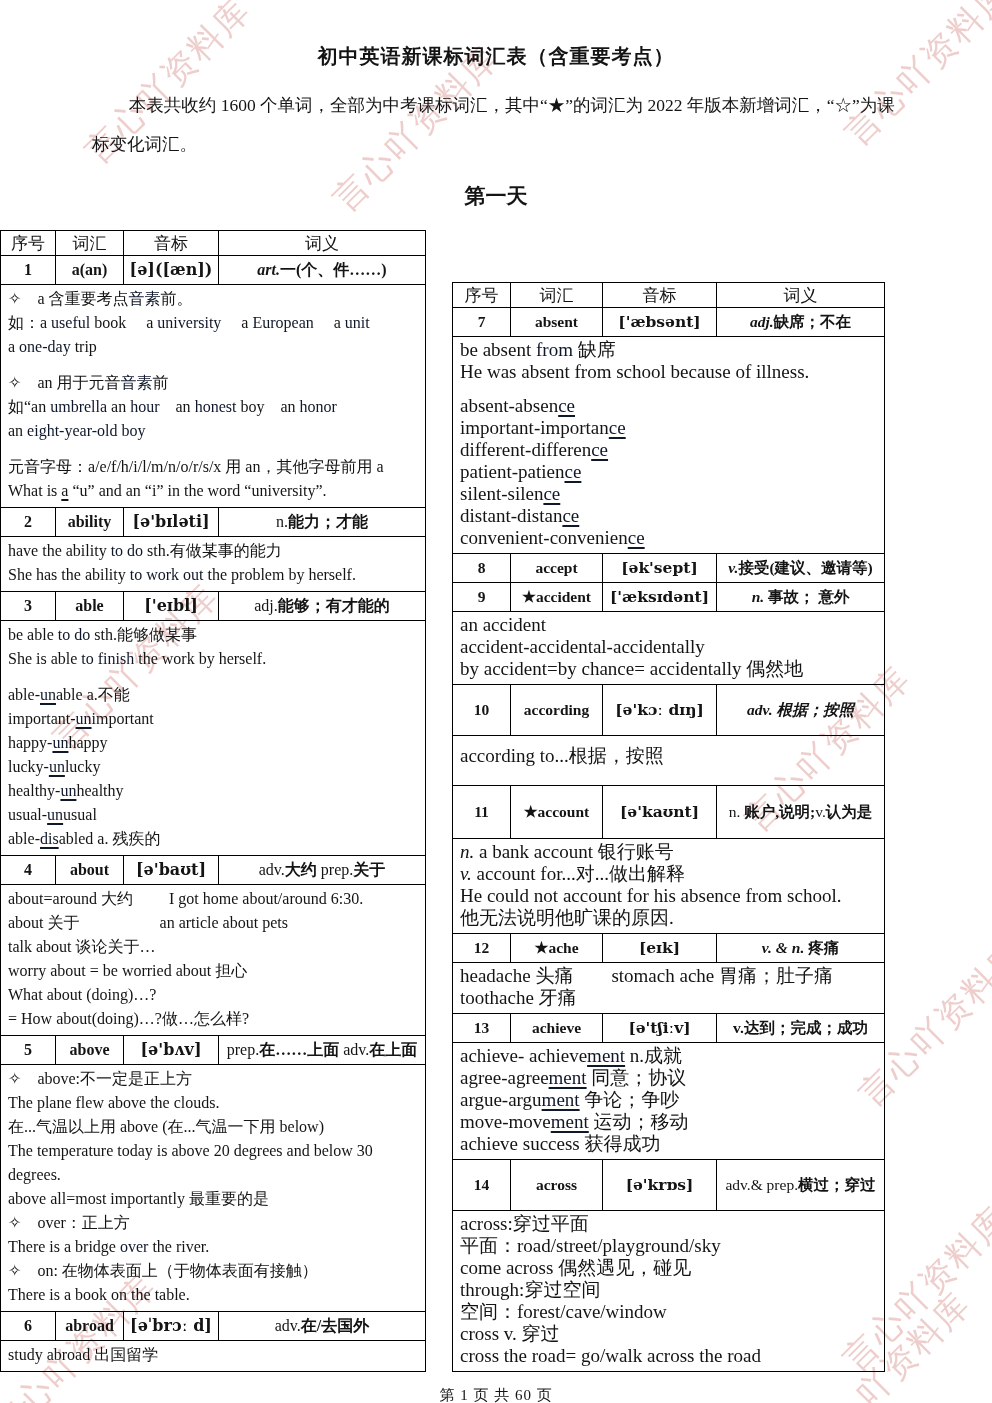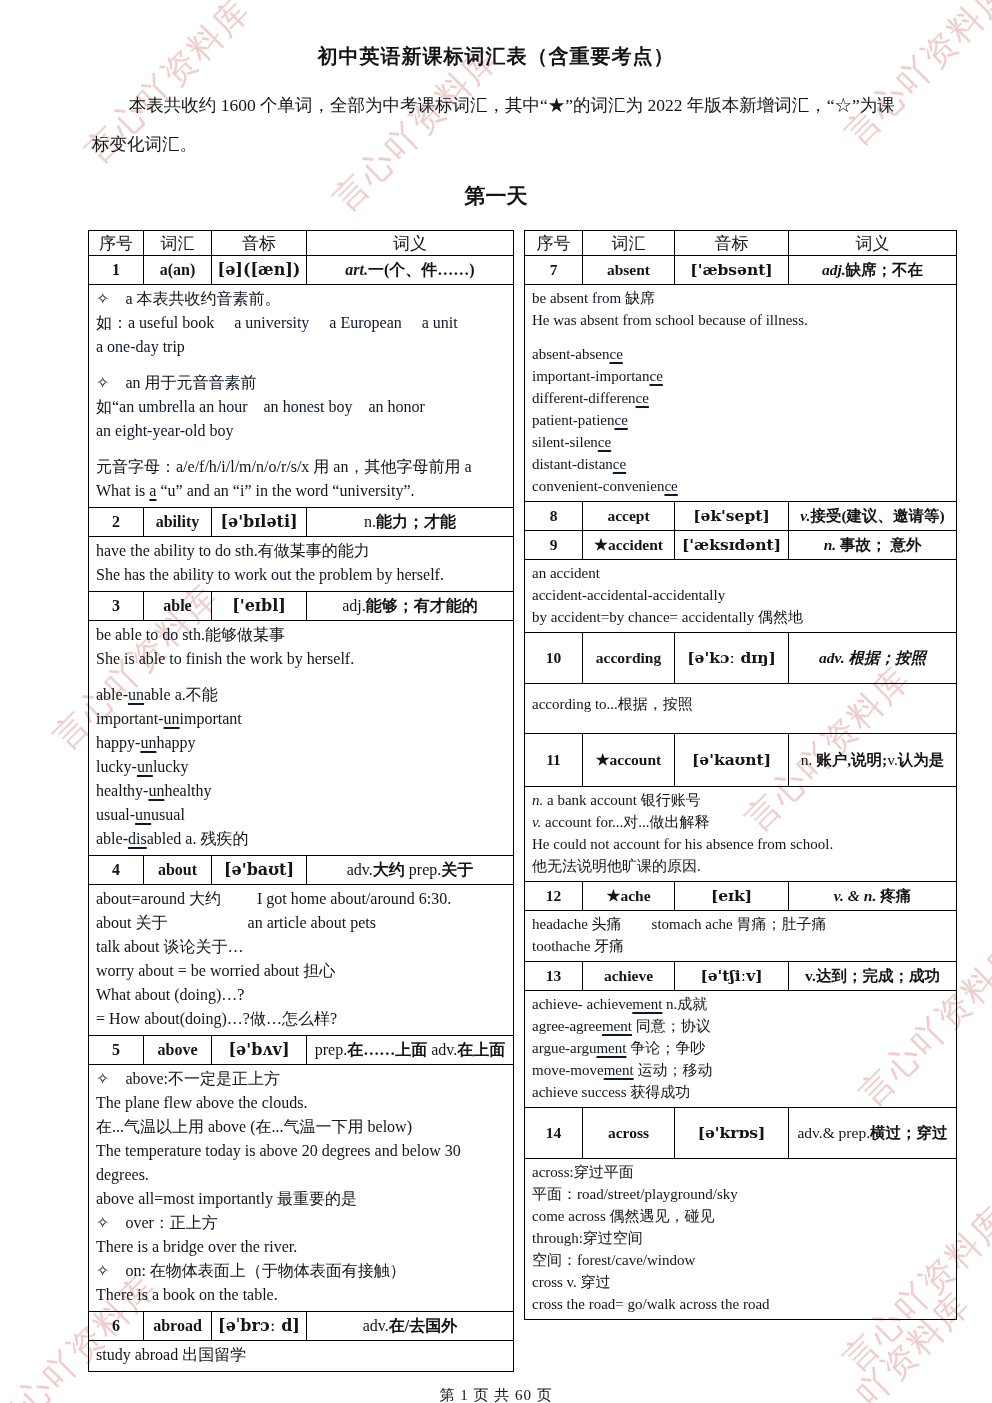--- a/index.html
+++ b/index.html
@@ -34,42 +34,41 @@
   .intro{position:relative;z-index:1;margin:16px 56px 0 92px;font-size:17.5px;line-height:39px;}
   .intro .l1{text-indent:2.1em;}
   .section-heading{
     position:relative;z-index:1;
     text-align:center;font-size:21px;font-weight:700;
     margin:18px 0 20px;
   }
   
   .tables{
     position:relative;z-index:1;
-    display:flex;gap:10px;align-items:flex-start;
-    margin-left:88px;
+    display:flex;gap:26px;align-items:flex-end;
   }
   table{border-collapse:collapse;table-layout:fixed;background:transparent;}
   .tbl-left{width:425px;}
   .tbl-right{width:432px;}
   td,th{border:1.6px solid #000;vertical-align:middle;}
   tr.head-row th{
     font-size:17px;font-weight:400;text-align:center;
     height:24px;padding:0 2px;
   }
   tr.word-row td{
     text-align:center;font-weight:700;font-size:16px;
     height:26px;padding:1px 2px;line-height:1.25;
   }
   .tbl-right tr.word-row td{font-size:15.5px;}
   td.c-phon{font-family:"DejaVu Serif",serif;}
   tr.word-row[data-num="10"] td{height:48px;}
   tr.word-row[data-num="11"] td{height:50px;}
   tr.word-row[data-num="14"] td{height:48px;}
   tr.detail-row td{padding:2px 7px 4px 7px;font-size:16px;}
-  .tbl-right tr.detail-row td{font-size:15px;}
+  .tbl-right tr.detail-row td{font-size:19px;}
   tr.detail-row[data-num="10"] td{padding:9px 7px 18px 7px;}
   .line{line-height:24px;min-height:24px;}
   .tbl-right .line{line-height:22px;min-height:22px;}
   .line.blank{min-height:12px;line-height:12px;}
   
   .red{color:#0f172a;}
   .ul{text-decoration:underline;text-underline-offset:3px;text-decoration-thickness:1.8px;}
   .bd{font-weight:400;}
   .it{font-style:italic;font-family:Liberation Serif, serif;}
   
@@ -119,21 +118,21 @@
             <th>词义</th>
           </tr>
           <tr class="word-row" data-num="1">
             <td class="c-num">1</td>
             <td class="c-word">a(an)</td>
             <td class="c-phon">[ə]([æn])</td>
             <td class="c-mean"><span class="it">art.</span><span class="">一(个、件……)</span></td>
           </tr>
           <tr class="detail-row" data-num="1">
             <td colspan="4">
-              <div class="line"><span class="">✧　a 本表共收约</span><span class="red">音素</span><span class="">前。</span></div>
+              <div class="line"><span class="">✧　a 含重要考点</span><span class="red">音素</span><span class="">前。</span></div>
               <div class="line"><span class="">如：a </span><span class="red">useful</span><span class=""> book　 a </span><span class="red">university</span><span class="">　 a </span><span class="red">European</span><span class="">　 a </span><span class="red">unit</span></div>
               <div class="line"><span class="">a </span><span class="red">one-day</span><span class=""> trip</span></div>
               <div class="line blank">&nbsp;</div>
               <div class="line"><span class="">✧　an 用于元音</span><span class="red">音素</span><span class="">前</span></div>
               <div class="line"><span class="">如“an </span><span class="red">umbrella</span><span class=""> an </span><span class="red">hour</span><span class="">　an </span><span class="red">honest</span><span class=""> boy　an </span><span class="red">honor</span></div>
               <div class="line"><span class="">an </span><span class="red">eight-year-old boy</span></div>
               <div class="line blank">&nbsp;</div>
               <div class="line"><span class="">元音字母：</span><span class="bd">a/e/f/h/i/l/m/n/o/r/s/x</span><span class=""> 用 an，其他字母前用 a</span></div>
               <div class="line"><span class="">What is </span><span class="ul">a</span><span class=""> “u” and an “i” in the word “university”.</span></div>
             </td>

